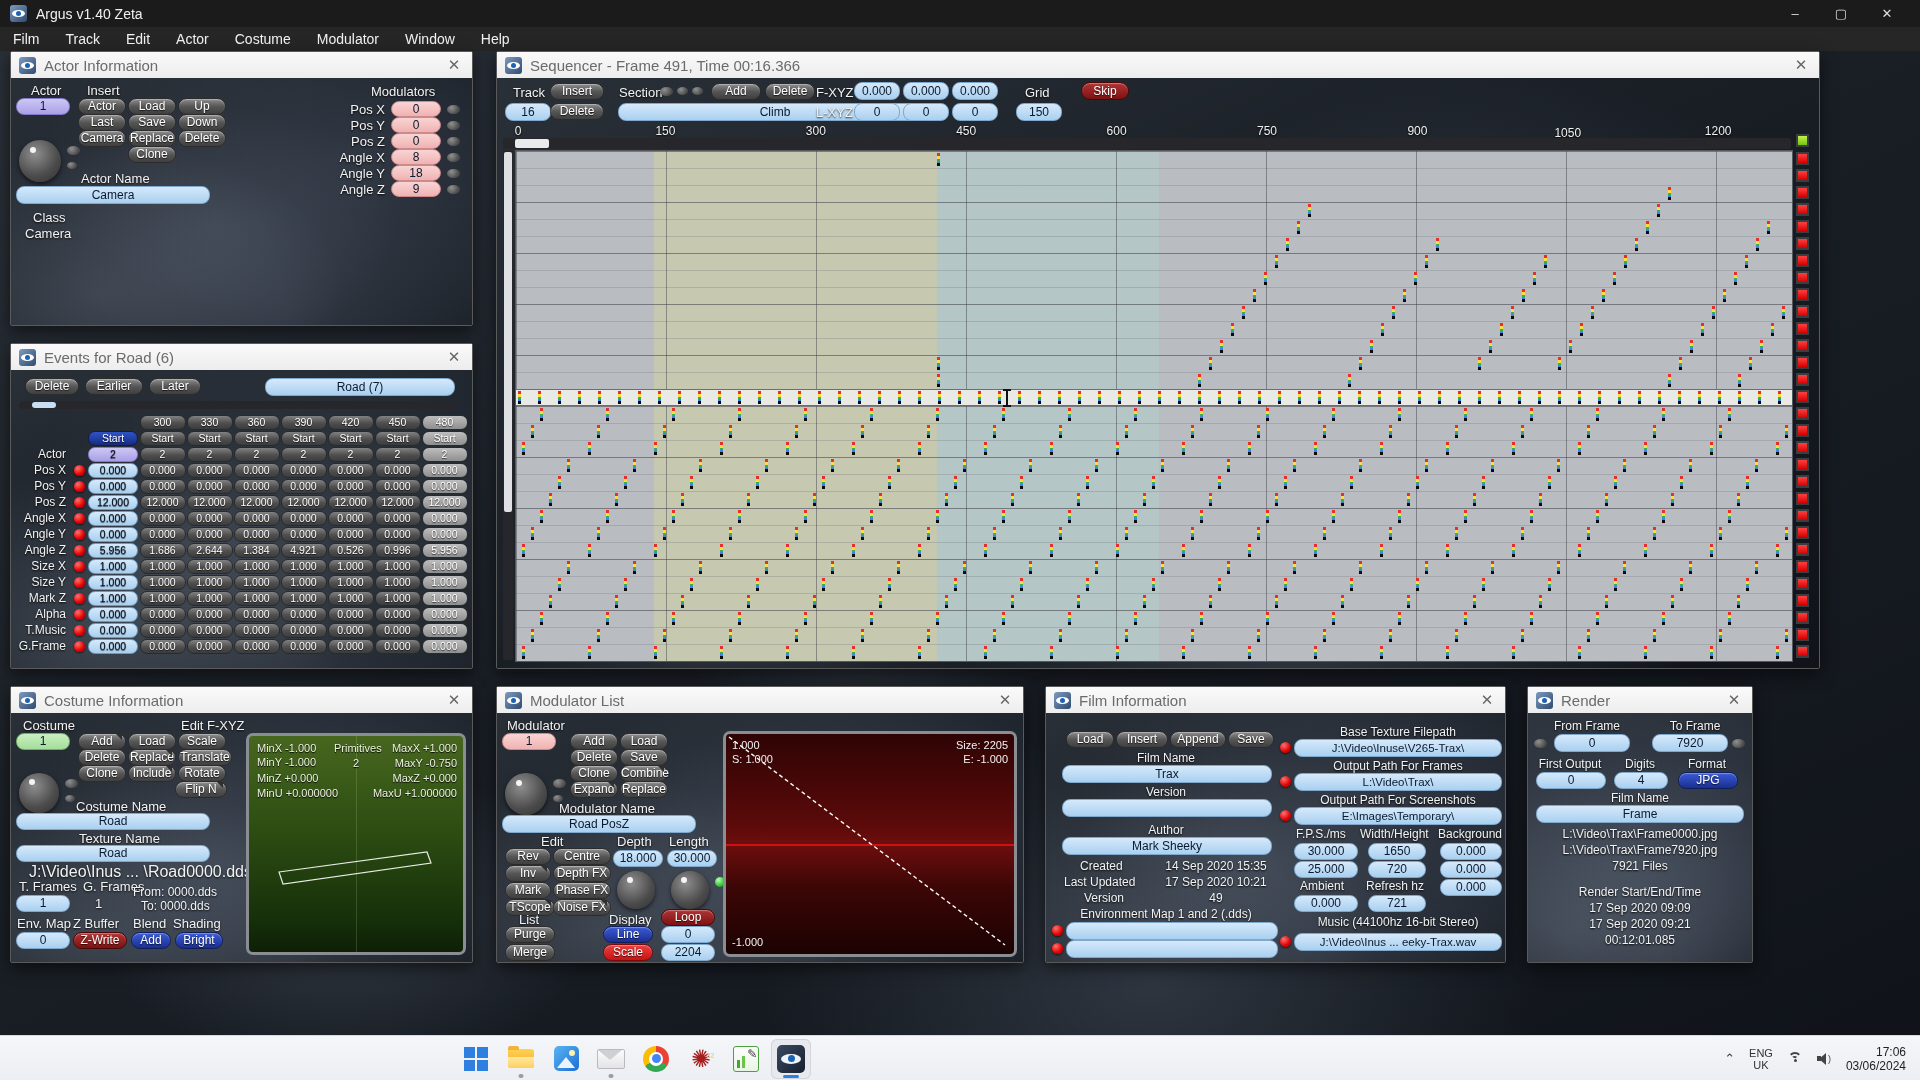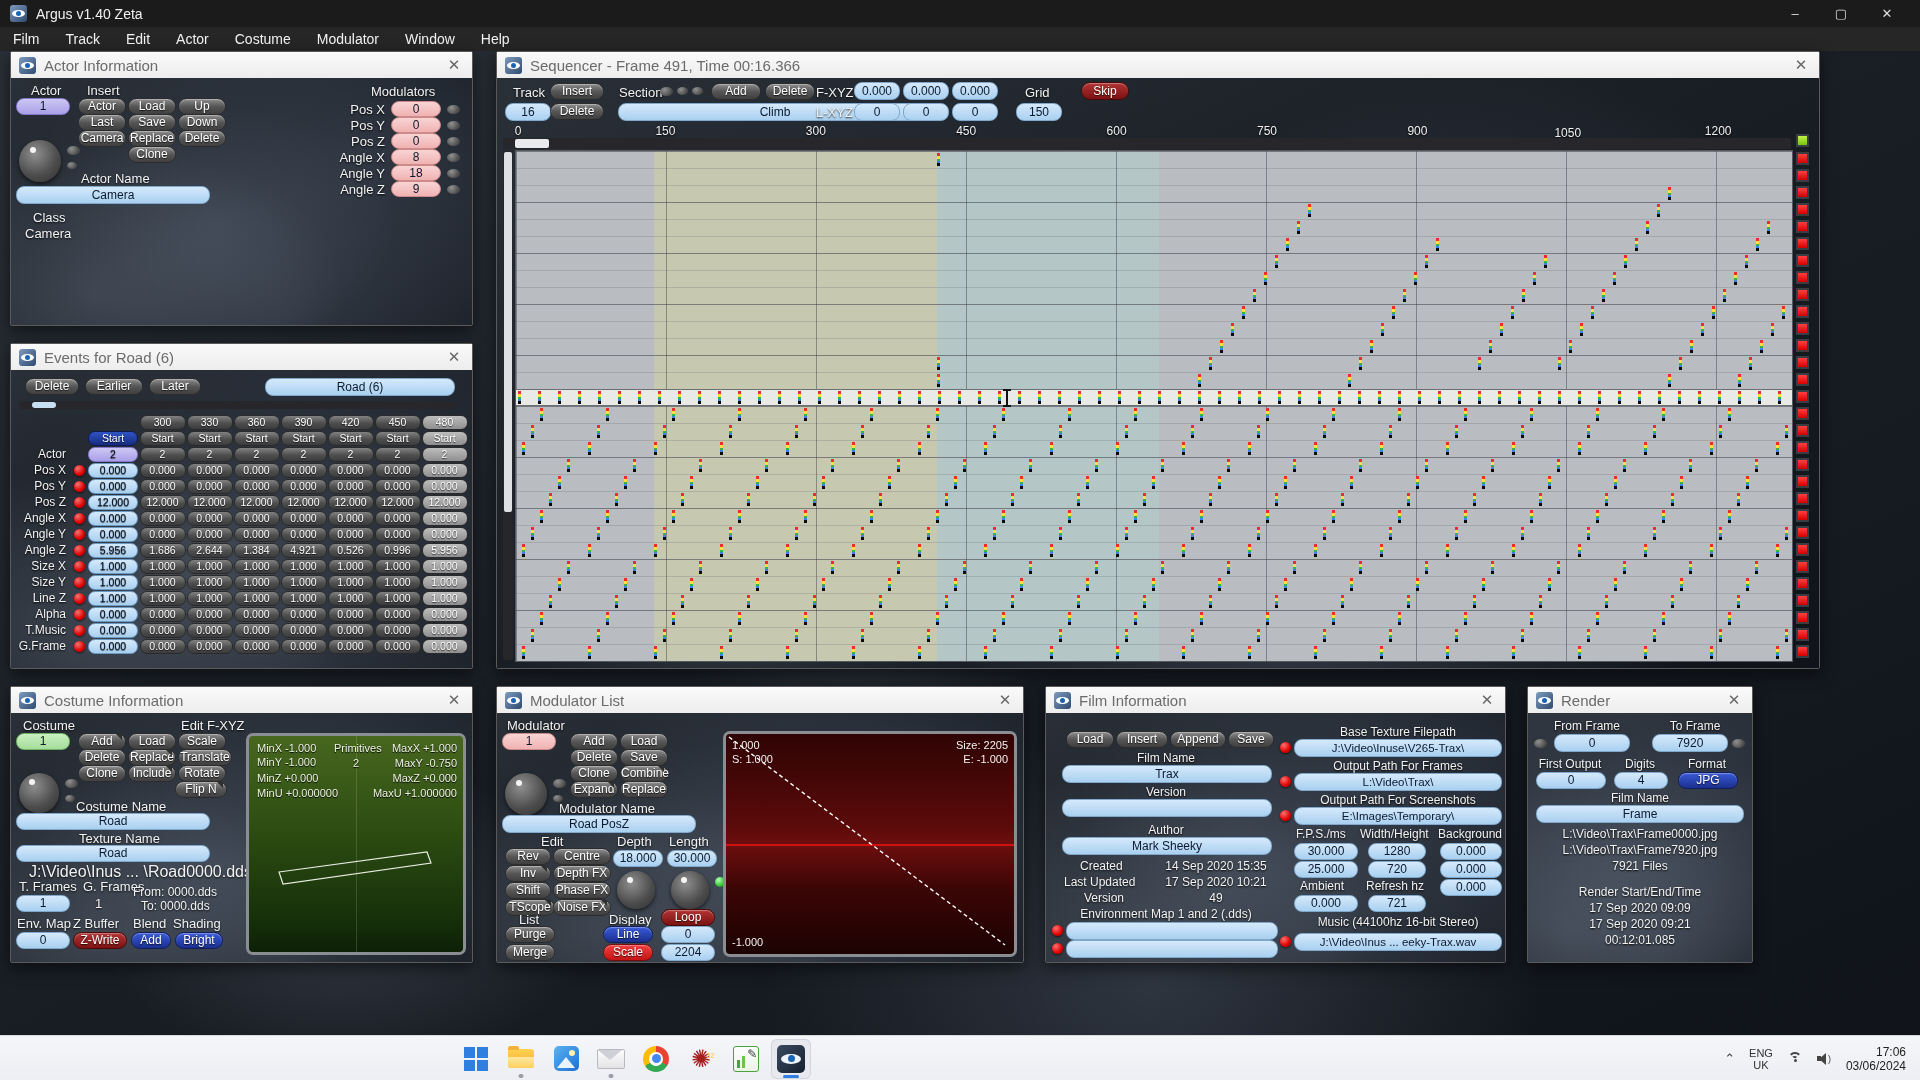--- a/index.html
+++ b/index.html
@@ -174,21 +174,21 @@
 <div class="win" style="left:10px;top:343px;width:461px;height:324px;">
   <div class="wtitle">
     <span class="eye"></span>
     <span>Events for Road (6)</span>
     <span class="wx">✕</span>
   </div>
   <div class="wbody texture">
     <div class="btn" style="left:14px;top:8px;width:52px;">Delete</div>
     <div class="btn" style="left:74px;top:8px;width:56px;">Earlier</div>
     <div class="btn" style="left:138px;top:8px;width:50px;">Later</div>
-    <div class="field" style="left:254px;top:8px;width:188px;height:16px;line-height:16px;">Road (6)</div>
+    <div class="field" style="left:254px;top:8px;width:188px;height:16px;line-height:16px;">Road (7)</div>
     <div class="abs" style="left:8px;top:31px;width:437px;height:8px;background:#26262b;border-radius:4px;">
       <div class="abs" style="left:13px;top:1px;width:24px;height:6px;border-radius:3px;background:#c8def2;"></div>
     </div>
     <div id="egrid">
         <div></div>
         <div></div>
         <div></div>
         <div class="cell">300</div>
         <div class="cell">330</div>
         <div class="cell">360</div>
@@ -289,21 +289,21 @@
         <div class="rlab">Size Y</div>
         <div class="dot"></div>
         <div class="cell fblue">1.000</div>
         <div class="cell">1.000</div>
         <div class="cell">1.000</div>
         <div class="cell">1.000</div>
         <div class="cell">1.000</div>
         <div class="cell">1.000</div>
         <div class="cell">1.000</div>
         <div class="cell hl">1.000</div>
-        <div class="rlab">Line Z</div>
+        <div class="rlab">Mark Z</div>
         <div class="dot"></div>
         <div class="cell fblue">1.000</div>
         <div class="cell">1.000</div>
         <div class="cell">1.000</div>
         <div class="cell">1.000</div>
         <div class="cell">1.000</div>
         <div class="cell">1.000</div>
         <div class="cell">1.000</div>
         <div class="cell hl">1.000</div>
         <div class="rlab">Alpha</div>
@@ -936,21 +936,21 @@
         <div class="btn" style="left: 123px; top: 68px; width: 46px;">Replace</div>
       </div>
     <div class="lbl" style="left:62px;top:88px;">Modulator Name</div>
     <div class="field" style="left:5px;top:102px;width:192px;height:16px;line-height:16px;">Road PosZ</div>
     <div class="lbl" style="left:44px;top:121px;">Edit</div>
     <div id="modEditBtns">
         <div class="btn" style="left: 8px; top: 135px; width: 44px;">Rev</div>
         <div class="btn" style="left: 56px; top: 135px; width: 56px;">Centre</div>
         <div class="btn notch" style="left: 8px; top: 152px; width: 44px;">Inv</div>
         <div class="btn" style="left: 56px; top: 152px; width: 56px;">Depth FX</div>
-        <div class="btn" style="left: 8px; top: 169px; width: 44px;">Shift</div>
+        <div class="btn" style="left: 8px; top: 169px; width: 44px;">Mark</div>
         <div class="btn" style="left: 56px; top: 169px; width: 56px;">Phase FX</div>
         <div class="btn notch" style="left: 8px; top: 186px; width: 48px;">TScope</div>
         <div class="btn notch" style="left: 56px; top: 186px; width: 56px;">Noise FX</div>
       </div>
     <div class="lbl" style="left:120px;top:121px;">Depth</div>
     <div class="lbl" style="left:172px;top:121px;">Length</div>
     <div class="field" style="left:116px;top:137px;width:48px;">18.000</div>
     <div class="field" style="left:170px;top:137px;width:48px;">30.000</div>
     <div class="knob" style="left:120px;top:158px;width:38px;height:38px;"></div>
     <div class="knob" style="left:174px;top:158px;width:38px;height:38px;"></div>
@@ -1019,21 +1019,21 @@
     <div class="ctext" style="left:246px;top:80px;width:212px;font-size:12px;">Output Path For Screenshots</div>
     <div class="dot abs" style="left:234px;top:97px;"></div>
     <div class="field" style="left:248px;top:94px;width:206px;height:16px;line-height:16px;font-size:11.5px;">E:\Images\Temporary\</div>
     <div class="lbl" style="left:250px;top:114px;font-size:12px;">F.P.S./ms</div>
     <div class="lbl" style="left:314px;top:114px;font-size:12px;">Width/Height</div>
     <div class="lbl" style="left:392px;top:114px;font-size:12px;">Background</div>
     <div class="field" style="left:248px;top:130px;width:62px;">30.000</div>
     <div class="field" style="left:248px;top:148px;width:62px;">25.000</div>
     <div class="lbl" style="left:254px;top:166px;font-size:12px;">Ambient</div>
     <div class="field" style="left:248px;top:182px;width:62px;">0.000</div>
-    <div class="field" style="left:322px;top:130px;width:56px;">1280</div>
+    <div class="field" style="left:322px;top:130px;width:56px;">1650</div>
     <div class="field" style="left:322px;top:148px;width:56px;">720</div>
     <div class="lbl" style="left:320px;top:166px;font-size:12px;">Refresh hz</div>
     <div class="field" style="left:322px;top:182px;width:56px;">721</div>
     <div class="field" style="left:394px;top:130px;width:60px;">0.000</div>
     <div class="field" style="left:394px;top:148px;width:60px;">0.000</div>
     <div class="field" style="left:394px;top:166px;width:60px;">0.000</div>
     <div class="ctext" style="left:246px;top:202px;width:212px;font-size:12px;">Music (44100hz 16-bit Stereo)</div>
     <div class="dot abs" style="left:234px;top:223px;"></div>
     <div class="field" style="left:248px;top:220px;width:206px;height:16px;line-height:16px;font-size:11.5px;">J:\Video\Inus ... eeky-Trax.wav</div>
   </div>

